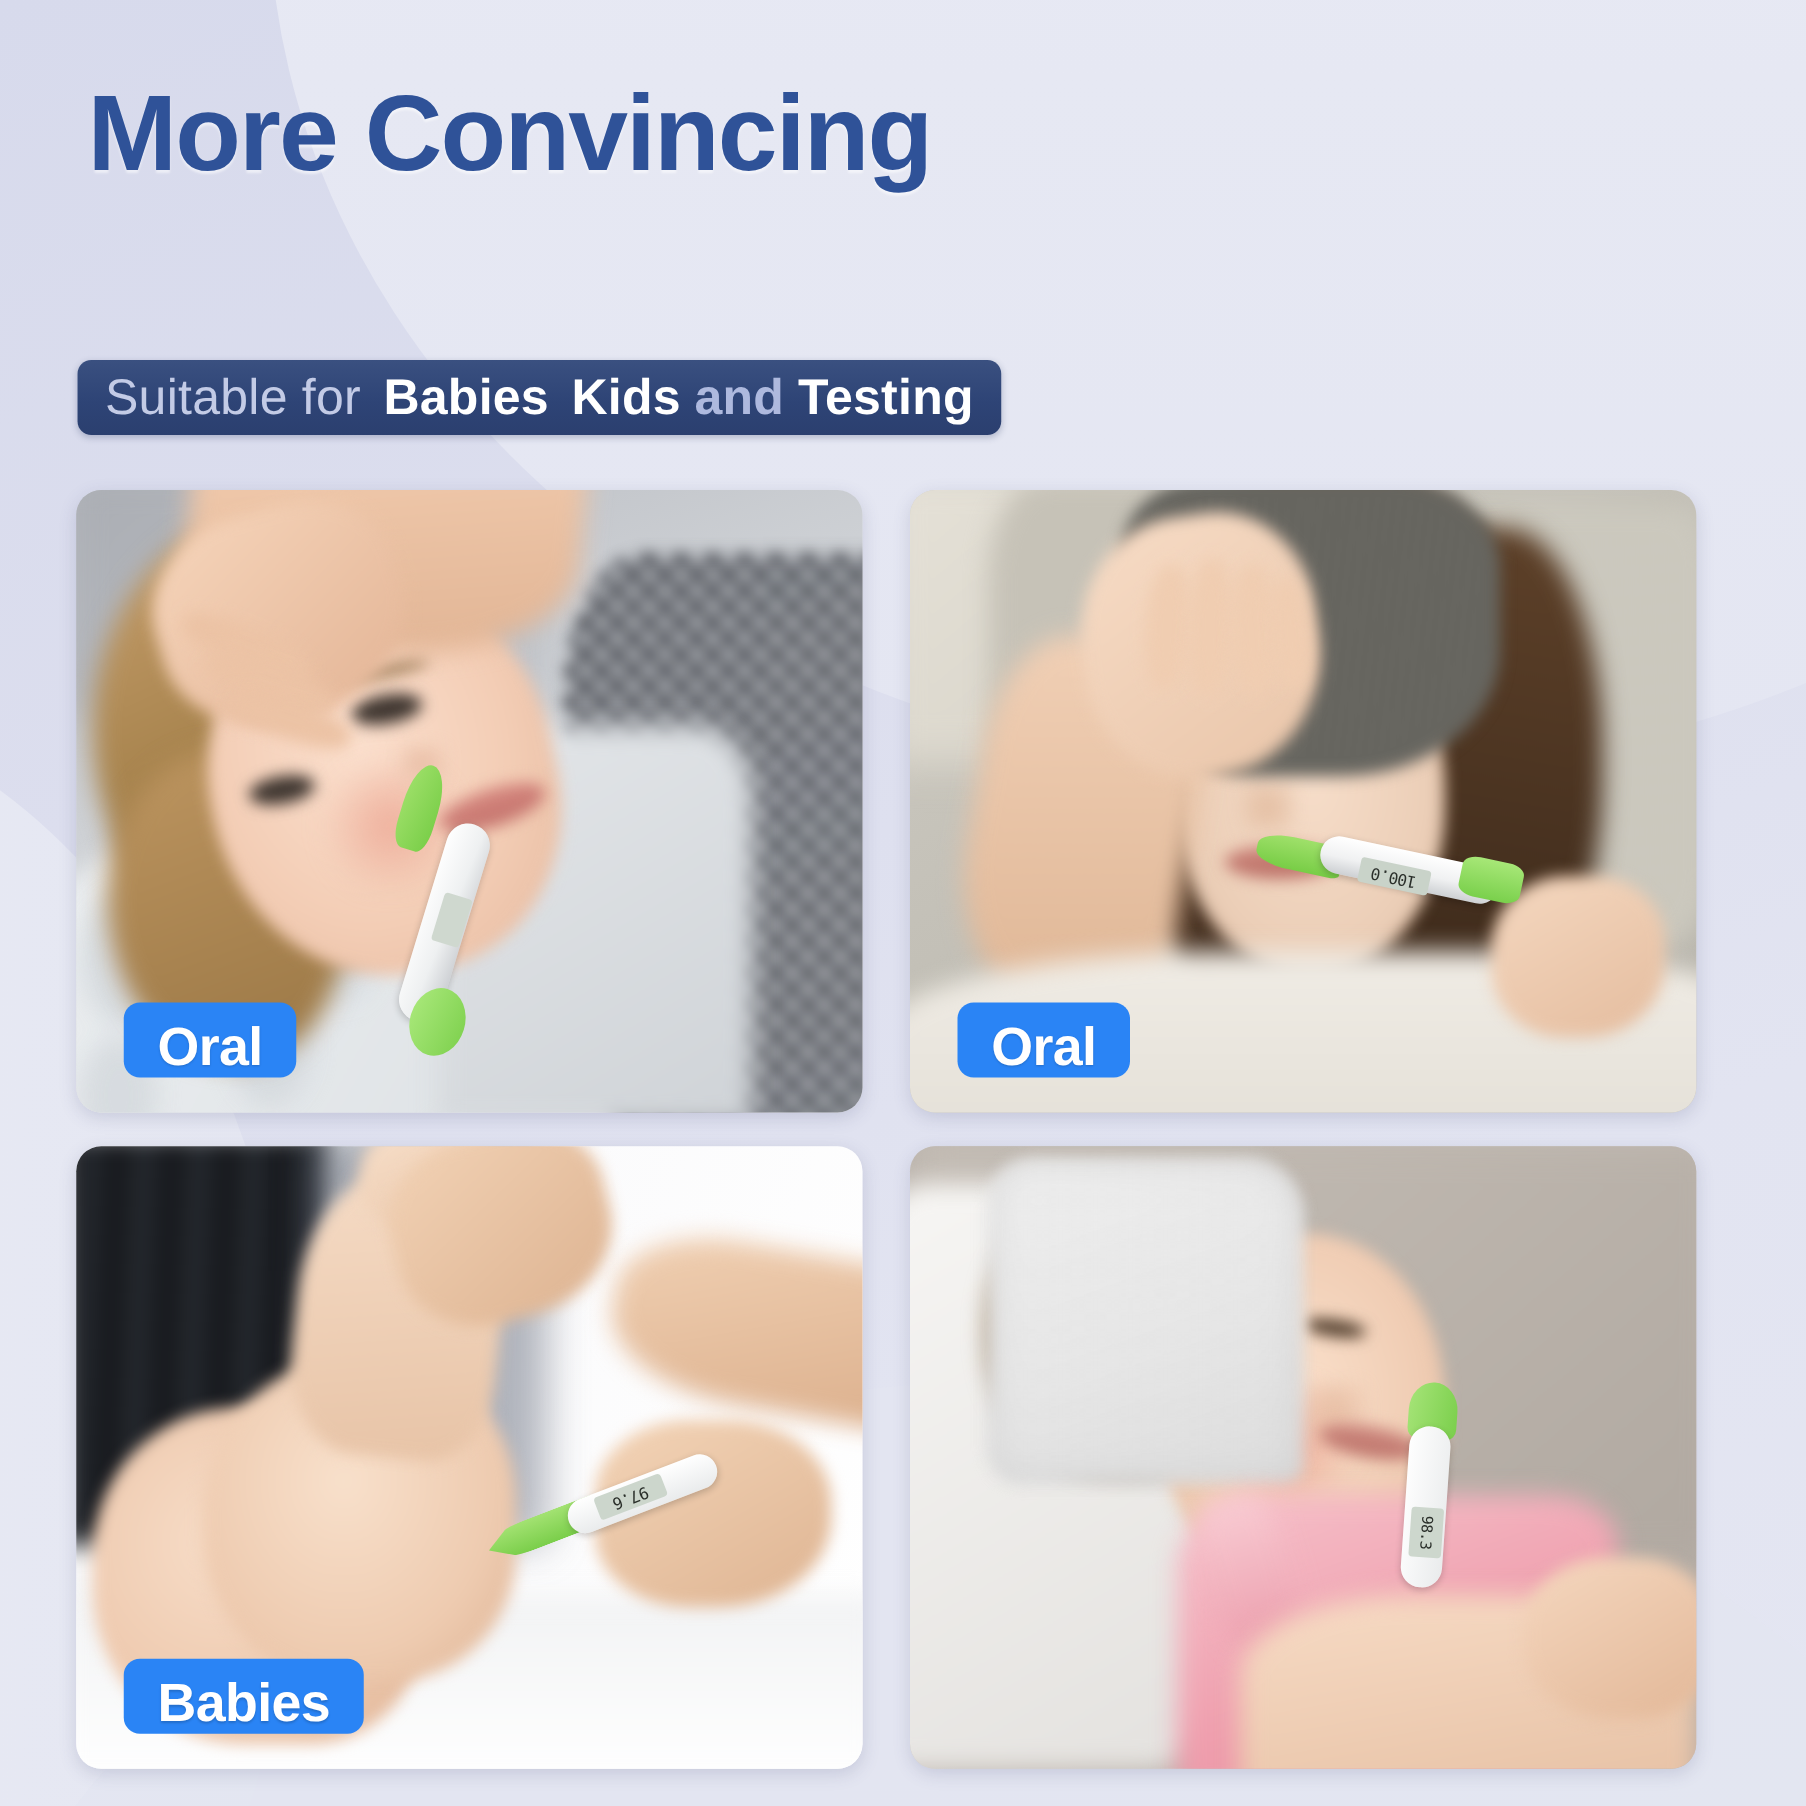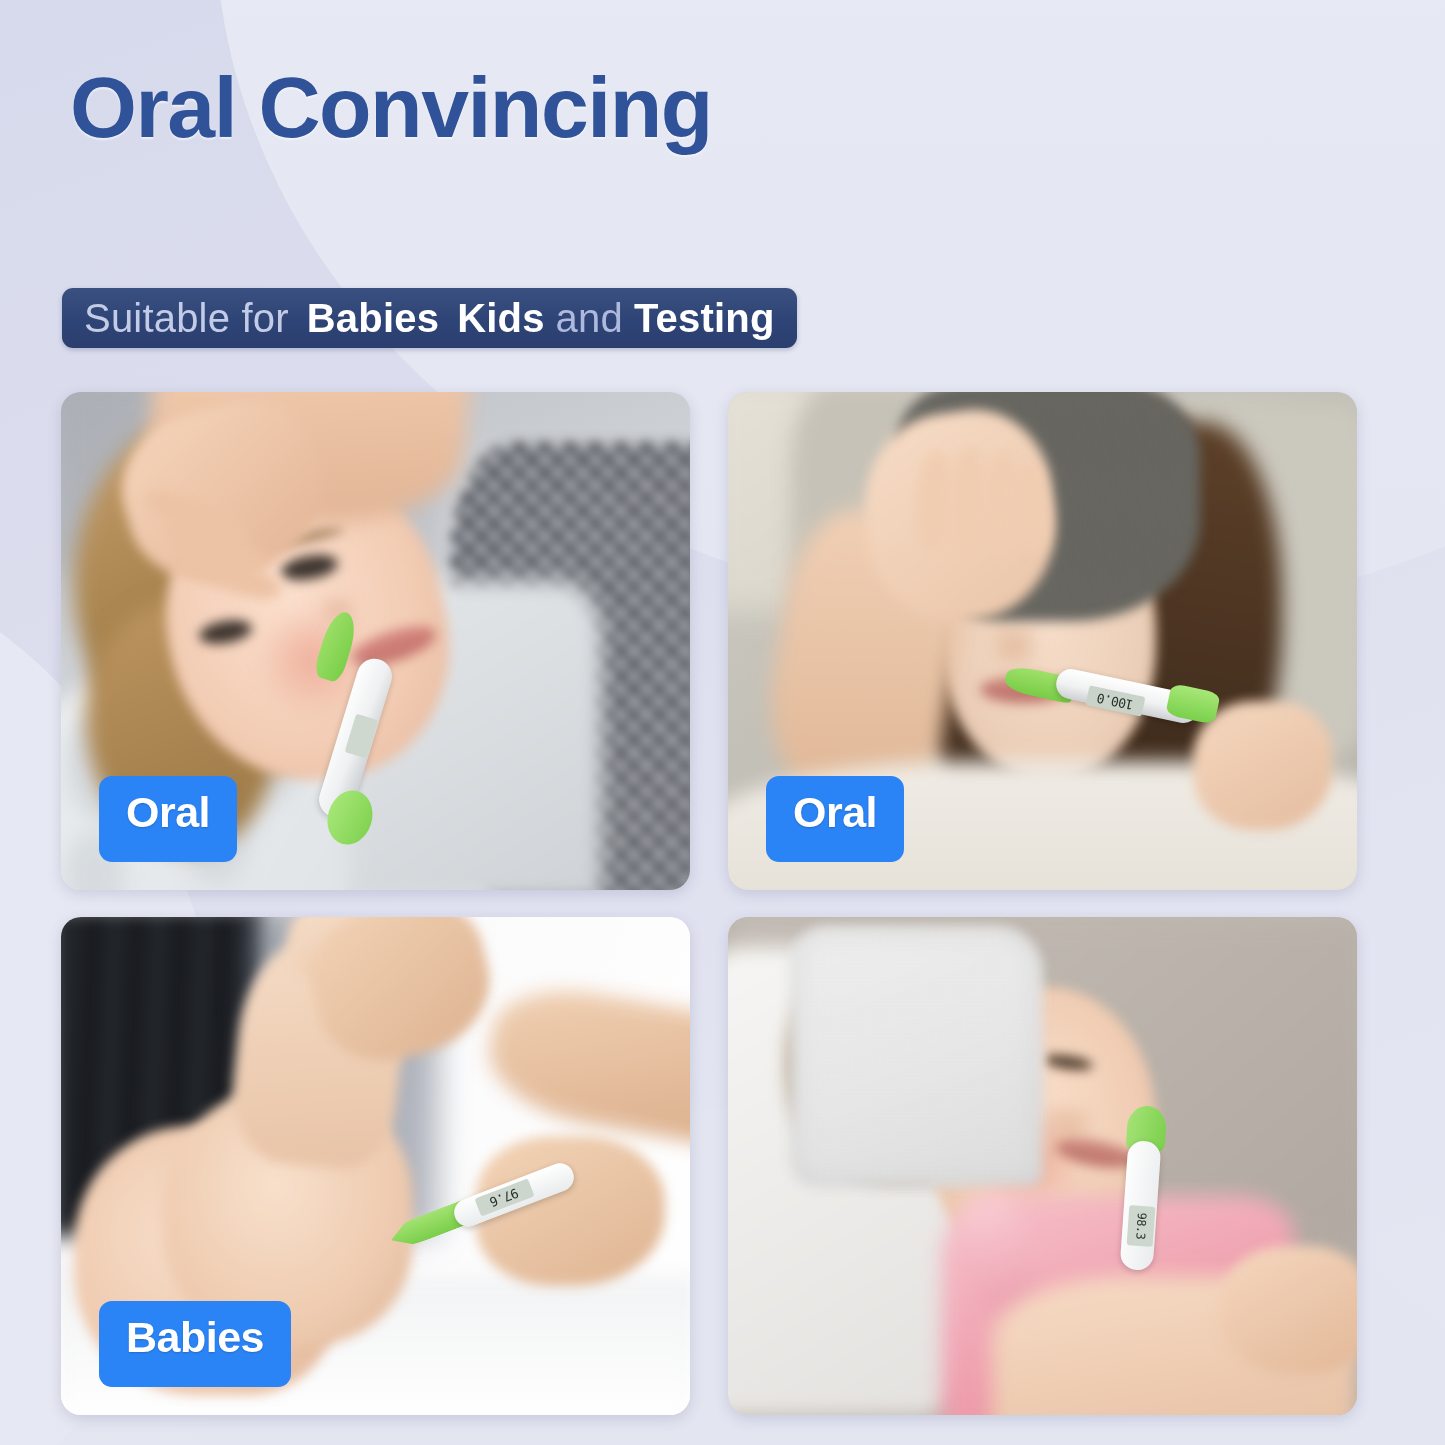--- a/index.html
+++ b/index.html
@@ -67,21 +67,21 @@
     padding:0 22px;
     display:flex; align-items:center;
     background:linear-gradient(180deg,#3a5080 0%, #2e4476 55%, #2b3f6f 100%);
     border-radius:11px;
     box-shadow:0 2px 5px rgba(40,55,100,.25);
     white-space:nowrap;
   }
   .subtitle-bar span { font-size:40px; line-height:1;text-align:right; }
   .st-light { color:#c3cbe6; font-weight:normal; letter-spacing:.2px; }
   .st-strong { color:#ffffff; font-weight:bold; letter-spacing:.2px; }
-  .st-and { color:#aeb9de; font-weight:normal; letter-spacing:.2px; }
+  .st-and { color:#aeb9de; font-weight:bold; letter-spacing:.2px; }
   .sp { display:inline-block; width:11px; }
   .sp-wide { display:inline-block; width:18px; }
 
   
   .grid {
     position:absolute;
     left:61px; top:392px;
     width:1323px; height:1023px;
     display:grid;
     grid-template-columns:629px 629px;
@@ -97,21 +97,21 @@
 
   
   .badge {
     position:absolute;
     left:38px; bottom:28px;
     background:#2a84f5;
     color:#fff;
     font-weight:bold;
     font-size:43px;
     line-height:1;
-    padding:15px 27px 28px;
+    padding:15px 27px 2px;
     border-radius:13px;
     letter-spacing:-.5px;
     text-shadow:0 1px 2px rgba(0,0,0,.18);
     z-index:9;
   }
 
   
   .ph { position:absolute; inset:0; }
   .sh { position:absolute; }
   .blur6  { filter:blur(6px); }
@@ -341,21 +341,21 @@
 <body>
 
 <div id="banner">
 
   <div class="bg-base"></div>
   <div class="swoosh-top"></div>
   <div class="swoosh-left"></div>
   <div class="swoosh-bottom"></div>
 
   <div class="headline">
-    <span class="l2">Oral Convincing</span>
+    <span class="l2">More Convincing</span>
   </div>
 
   <div class="subtitle-bar">
     <span class="st-light">Suitable for</span>
     <span class="sp-wide"></span>
     <span class="st-strong">Babies</span>
     <span class="sp-wide"></span>
     <span class="st-strong">Kids</span>
     <span class="sp"></span>
     <span class="st-and">and</span>

